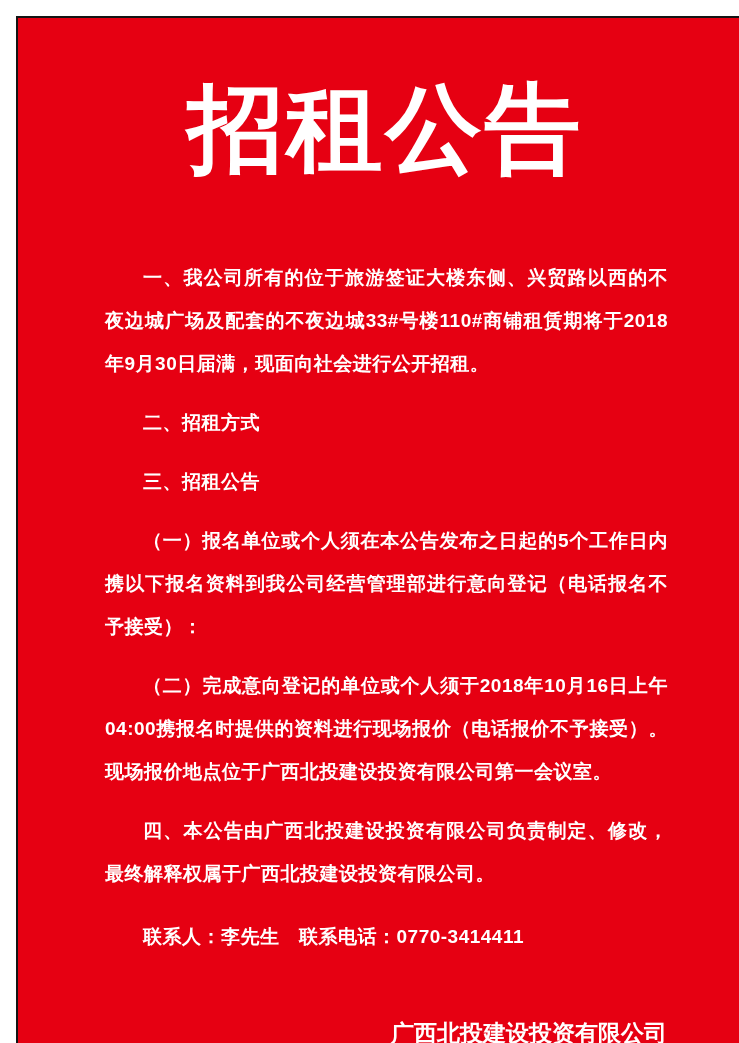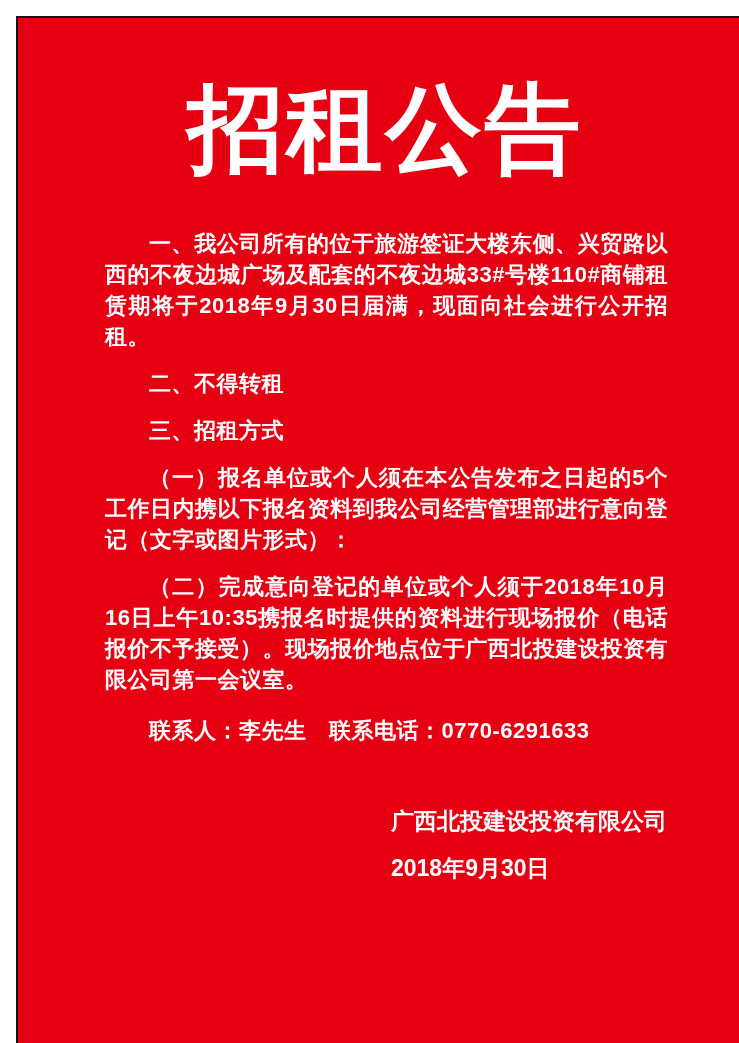--- a/index.html
+++ b/index.html
@@ -26,23 +26,23 @@
     margin-top: 42px;
     text-align: center;
     font-family: "DejaVu Serif", "Liberation Serif", serif;
     font-weight: bold;
     font-size: 96px;
     line-height: 1.1;
     letter-spacing: 3px;
     color: var(--text);
   }
   .body-text {
-    margin: 22px 61px 0 63px;
-    font-size: 22px;
-    line-height: 31px;
+    margin: 50px 61px 0 63px;
+    font-size: 19px;
+    line-height: 43px;
     font-weight: bold;
     text-align: justify;
     letter-spacing: 0.5px;
   }
   .body-text p {
     text-indent: 2em;
   }
   .contact {
     margin-top: 4px;
   }
@@ -57,25 +57,26 @@
 </style>
 </head>
 <body>
 
 <div class="poster">
 
   <h1 class="title">招租公告</h1>
 
   <div class="body-text">
     <p>一、我公司所有的位于旅游签证大楼东侧、兴贸路以西的不夜边城广场及配套的不夜边城33#号楼110#商铺租赁期将于2018年9月30日届满，现面向社会进行公开招租。</p>
-    <p>二、不得转租</p>
-    <p>三、招租方式</p>
-    <p>（一）报名单位或个人须在本公告发布之日起的5个工作日内携以下报名资料到我公司经营管理部进行意向登记（文字或图片形式）：</p>
-    <p>（二）完成意向登记的单位或个人须于2018年10月16日上午10:35携报名时提供的资料进行现场报价（电话报价不予接受）。现场报价地点位于广西北投建设投资有限公司第一会议室。</p>
-    <p class="contact">联系人：李先生　联系电话：0770-6291633</p>
+    <p>二、招租方式</p>
+    <p>三、招租公告</p>
+    <p>（一）报名单位或个人须在本公告发布之日起的5个工作日内携以下报名资料到我公司经营管理部进行意向登记（电话报名不予接受）：</p>
+    <p>（二）完成意向登记的单位或个人须于2018年10月16日上午04:00携报名时提供的资料进行现场报价（电话报价不予接受）。现场报价地点位于广西北投建设投资有限公司第一会议室。</p>
+    <p>四、本公告由广西北投建设投资有限公司负责制定、修改，最终解释权属于广西北投建设投资有限公司。</p>
+    <p class="contact">联系人：李先生　联系电话：0770-3414411</p>
   </div>
 
   <div class="signature">
     <div>广西北投建设投资有限公司</div>
     <div>2018年9月30日</div>
   </div>
 
 </div>
 
 </body></html>

